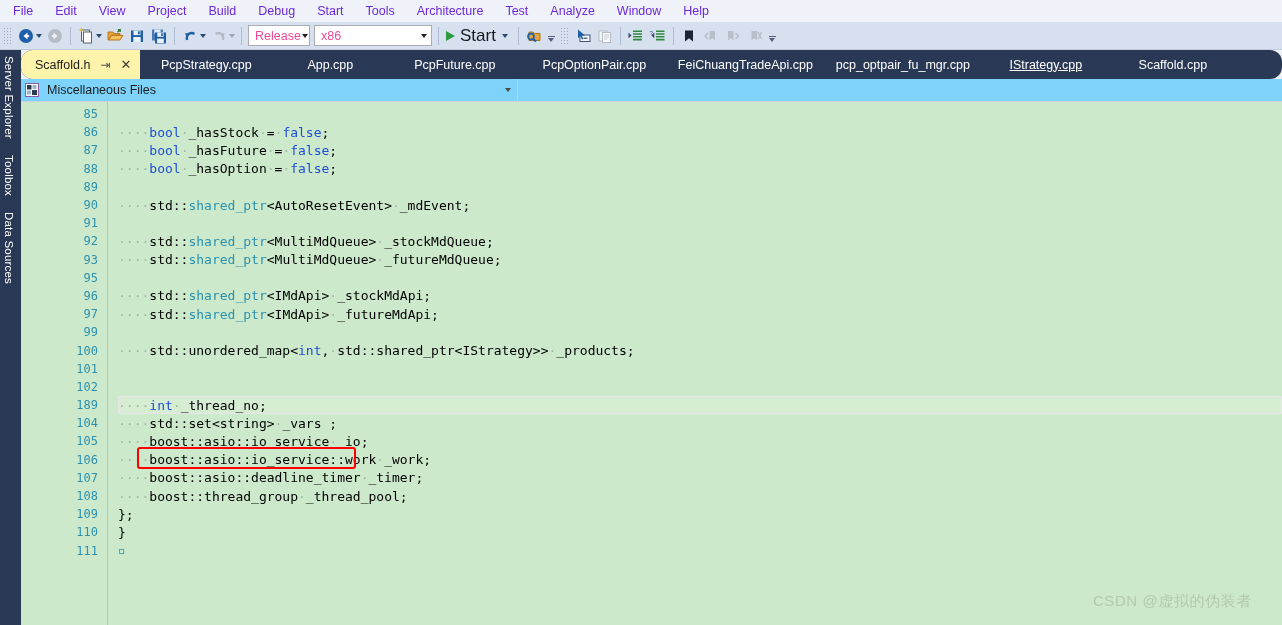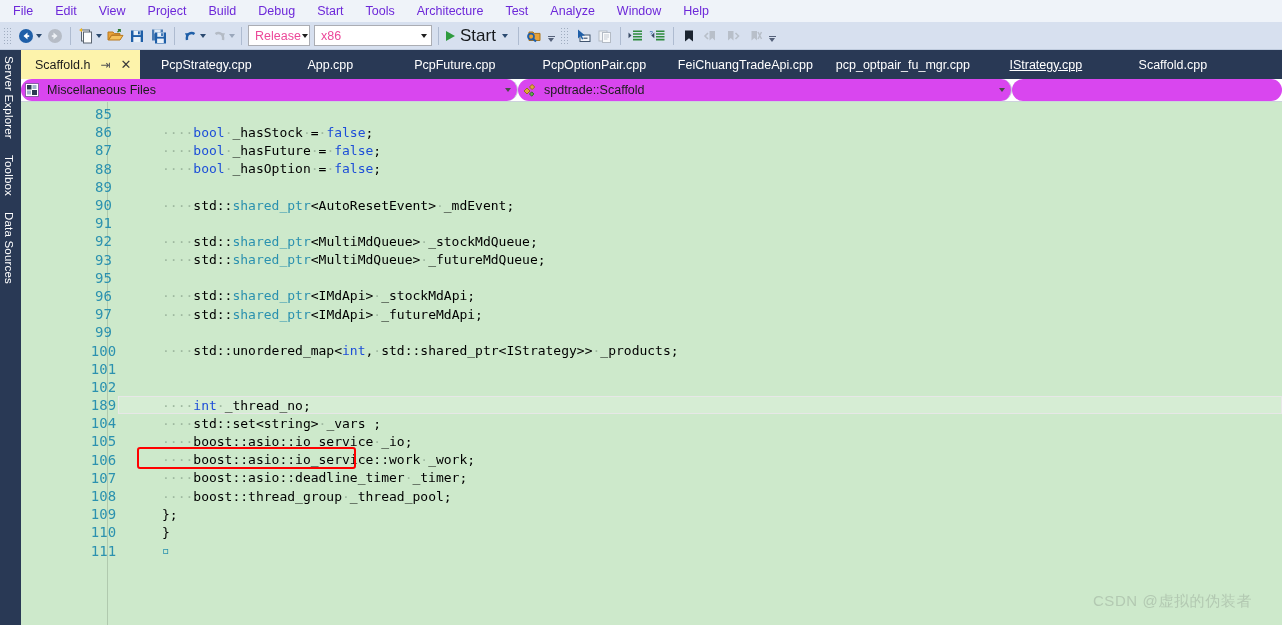--- a/index.html
+++ b/index.html
@@ -140,20 +140,21 @@
     cursor: default;
   }
 
   
   .tabstrip {
     position: absolute; left: 21px; top: 50px;
     width: 1261px; height: 29px;
     background: #293955;
     display: flex; align-items: stretch;
     overflow: hidden;
+    border-radius: 12px;
   }
   .tab {
     display: flex; align-items: center;
     font-size: 12.5px;
     color: #ffffff;
     padding: 0 14px;
     white-space: nowrap;
     cursor: default;
     border-right: 1px solid #293955;
   }
@@ -175,26 +176,25 @@
     position: absolute; left: 21px; top: 79px;
     width: 1261px; height: 23px;
     background: #ffffff;
     border-bottom: 1px solid #ccd2dc;
     display: flex; align-items: stretch;
   }
   .navcombo {
     display: flex; align-items: center;
     height: 22px;
     border-right: 1px solid #c8cedb;
-    background: #d946ef;
+    background: #7dd3fc;
     position: relative;
     font-size: 12.5px; color: #1c1c1c;
     padding-left: 4px;
     cursor: default;
-    border-radius: 11px;
   }
   #nav-left { width: 497px; }
   #nav-mid  { width: 494px; }
   #nav-right{ flex: 1; border-right: none; }
   .navcombo .arrow {
     position: absolute; right: 6px; top: 50%;
     margin-top: -2px;
     width: 0; height: 0;
     border-left: 3.5px solid transparent;
     border-right: 3.5px solid transparent;
@@ -219,27 +219,26 @@
   }
   .code-rows { position: absolute; left: 0; top: 3px; width: 100%; }
   .row {
     height: 18.2px;
     display: flex; align-items: center;
     position: relative;
     white-space: pre;
   }
   .lnum {
     width: 86px;
-    text-align: center;
+    text-align: right;
     padding-right: 9px;
     color: #2b91af;
-    font-size: 14px;
+    font-size: 12px;
     flex: none;
     user-select: none;
-    margin-left: 44px;
   }
   .codecell {
     flex: 1;
     padding-left: 11px;
     position: relative;
     color: #000000;
     letter-spacing: 0px;
   }
   .fold-line {
     position: absolute; left: 86px; top: 0;
@@ -509,31 +508,20 @@
       <span class="mini-icon">
         <svg width="14" height="14" viewBox="0 0 14 14">
             <rect x="0.5" y="0.5" width="13" height="13" fill="#ffffff" stroke="#8a5fa8"></rect>
             <rect x="2" y="2" width="4.5" height="4.5" fill="#2b3b52"></rect>
             <rect x="7.5" y="2" width="4" height="4" fill="#9fb3cc"></rect>
             <rect x="2" y="7.5" width="4" height="4" fill="#9fb3cc"></rect>
             <rect x="7" y="7" width="5" height="5" fill="#2b3b52"></rect>
           </svg>
       </span>
       <span class="ntext">Miscellaneous Files</span>
-      <span class="arrow"></span>
-    </div>
-    <div class="navcombo" id="nav-mid">
-      <span class="mini-icon">
-        <svg width="14" height="14" viewBox="0 0 14 14">
-            <path d="M2 8 l3-3 3 3 -3 3 Z" fill="#e0a63c" stroke="#9d6f18"></path>
-            <path d="M7.5 4 l2.6-2.6 2.6 2.6 -2.6 2.6 Z" fill="#e0a63c" stroke="#9d6f18"></path>
-            <path d="M7.5 11 l2.2-2.2 2.2 2.2 -2.2 2.2 Z" fill="#5fa84f" stroke="#2f6a24"></path>
-          </svg>
-      </span>
-      <span class="ntext">spdtrade::Scaffold</span>
       <span class="arrow"></span>
     </div>
     <div class="navcombo" id="nav-right">
       <span class="ntext"></span>
     </div>
   </div>
 
   <div class="editor">
     <div class="gutter-bg"></div>
     <div class="fold-line"></div>

